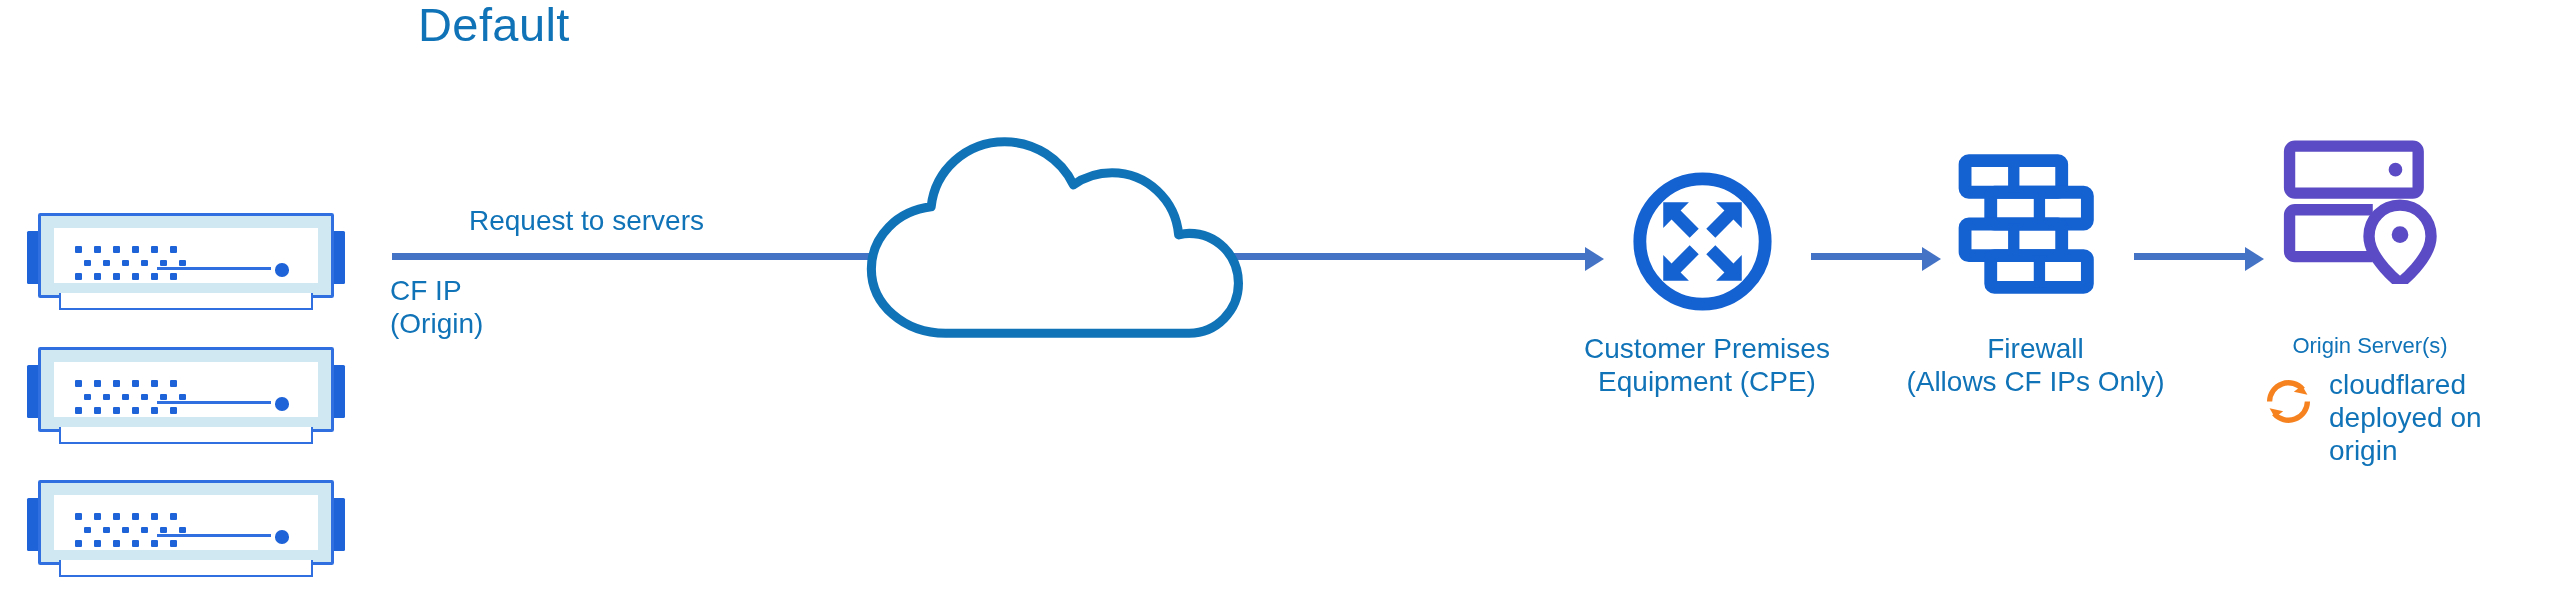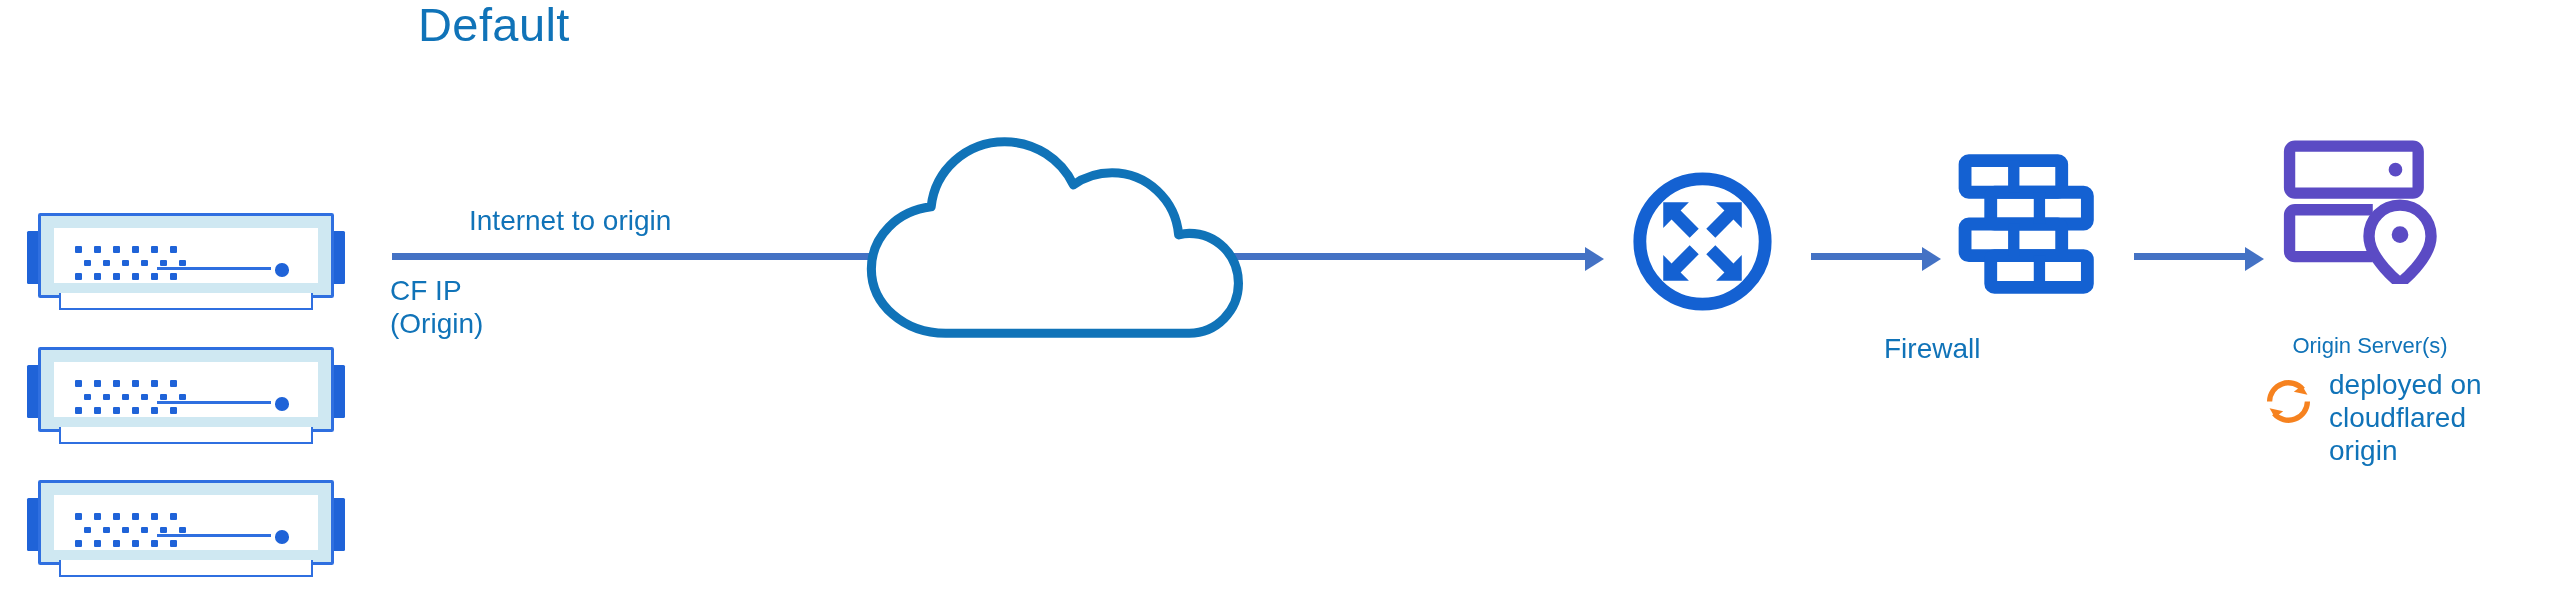--- a/index.html
+++ b/index.html
@@ -93,21 +93,21 @@
     left:1548px; top:333px; width:318px; text-align:center;
     font-size:28px; color:#1073B8; line-height:1.17;
   }
 
   #line2{left:1811px; top:253px; width:115px;}
   #head2{left:1922px; top:247px;}
 
   
   #fw{left:1956px; top:150px; width:151px; height:151px;}
   #fw-label{
-    left:1884px; top:333px; width:303px; 
+    left:1884px; top:333px; width:303px; text-align:center;
     font-size:28px; color:#1073B8; line-height:1.17;
   }
 
   #line3{left:2134px; top:253px; width:115px;}
   #head3{left:2245px; top:247px;}
 
   
   #origin{left:2282px; top:140px; width:174px; height:144px;}
   #origin-label{
     left:2234px; top:333px; width:272px; text-align:center;
@@ -221,21 +221,21 @@
           </div>
         <div class="wire"></div>
         <div class="led"></div>
       </div>
     </div>
     <div class="base"></div>
   </div>
 
   <div class="abs arrow-line" id="main-line"></div>
   <div class="abs arrow-head" id="main-head"></div>
-  <div class="abs" id="flow-label">Internet to origin</div>
+  <div class="abs" id="flow-label">Request to servers</div>
   <div class="abs" id="cfip-label">
     <div>CF IP</div>
     <div>(Origin)</div>
   </div>
 
   <div class="abs" id="internet">
     <div>
       <svg viewBox="0 0 580 310" width="439" height="235" aria-hidden="true">
         <path d="M150 300
                  C 95 300 52 262 52 215
@@ -259,20 +259,24 @@
 
         <path d="M48 48 L82 48 L71 59 L95 83 L83 95 L59 71 L48 82 Z" fill="#1461D2"></path>
 
         <path d="M152 48 L152 82 L141 71 L117 95 L105 83 L129 59 L118 48 Z" fill="#1461D2"></path>
 
         <path d="M48 152 L48 118 L59 129 L83 105 L95 117 L71 141 L82 152 Z" fill="#1461D2"></path>
 
         <path d="M152 152 L118 152 L129 141 L105 117 L117 105 L141 129 L152 118 Z" fill="#1461D2"></path>
       </svg>
     </div>
+  </div>
+  <div class="abs" id="cpe-label">
+    <div>Customer Premises</div>
+    <div>Equipment (CPE)</div>
   </div>
 
   <div class="abs arrow-line" id="line2"></div>
   <div class="abs arrow-head" id="head2"></div>
 
   <div class="abs" id="fw">
     <div>
       <svg viewBox="0 0 200 200" width="151" height="151" aria-hidden="true">
         <g fill="none" stroke="#1461D2" stroke-width="17" stroke-linejoin="round">
           <rect x="12" y="14" width="128" height="42" rx="5"></rect>
@@ -284,20 +288,21 @@
           <rect x="69" y="14" width="15" height="42"></rect>
           <rect x="103" y="56" width="15" height="42"></rect>
           <rect x="69" y="98" width="15" height="42"></rect>
           <rect x="103" y="140" width="15" height="42"></rect>
         </g>
       </svg>
     </div>
   </div>
   <div class="abs" id="fw-label">
     <div>Firewall</div>
+    <div>(Allows CF IPs Only)</div>
   </div>
 
   <div class="abs arrow-line" id="line3"></div>
   <div class="abs arrow-head" id="head3"></div>
 
   <div class="abs" id="origin">
     <div>
       <svg viewBox="0 0 230 190" width="174" height="144" aria-hidden="true">
         <rect x="10" y="8" width="170" height="62" rx="7" fill="none" stroke="#5B4BC4" stroke-width="15"></rect>
         <circle cx="150" cy="39" r="9" fill="#5B4BC4"></circle>
@@ -312,20 +317,20 @@
   <div class="abs" id="cfd">
     <div class="cfd-icon">
       <svg viewBox="0 0 78 78" width="59" height="59" aria-hidden="true">
         <path d="M14 39 a25 25 0 0 1 44 -16" fill="none" stroke="#F6821F" stroke-width="7" stroke-linecap="butt"></path>
         <path d="M64 30 l-7 -12 l-11 8 z" fill="#F6821F"></path>
         <path d="M64 39 a25 25 0 0 1 -44 16" fill="none" stroke="#F6821F" stroke-width="7" stroke-linecap="butt"></path>
         <path d="M14 48 l7 12 l11 -8 z" fill="#F6821F"></path>
       </svg>
     </div>
     <div class="cfd-text">
+      <div>cloudflared</div>
       <div>deployed on</div>
-      <div>cloudflared</div>
       <div>origin</div>
     </div>
   </div>
 
 </div>
 
 
 </body></html>

